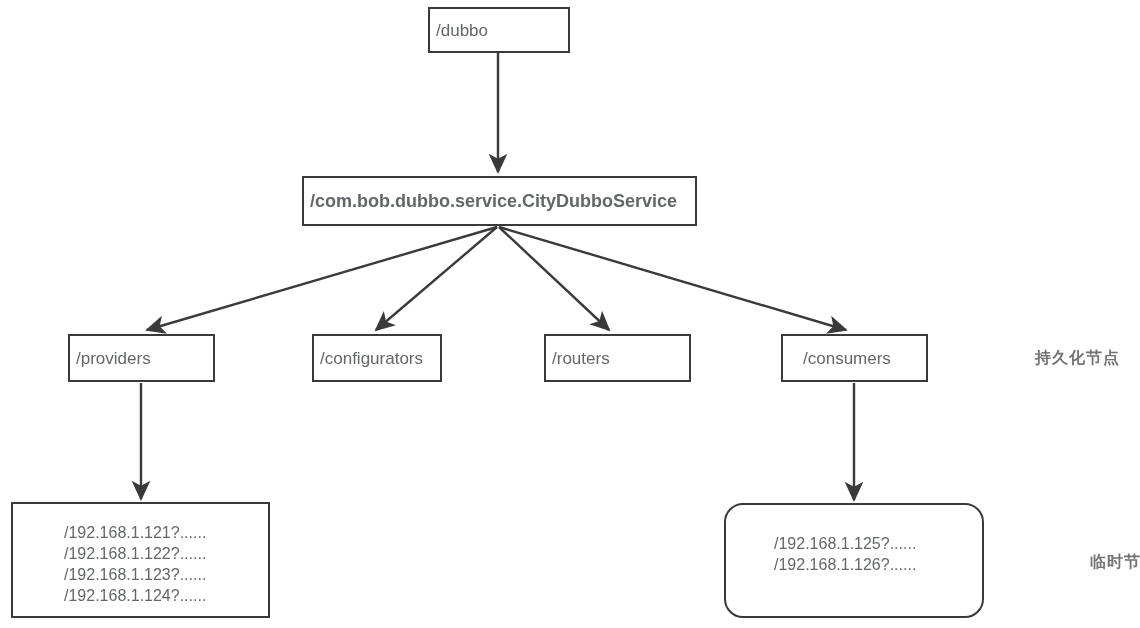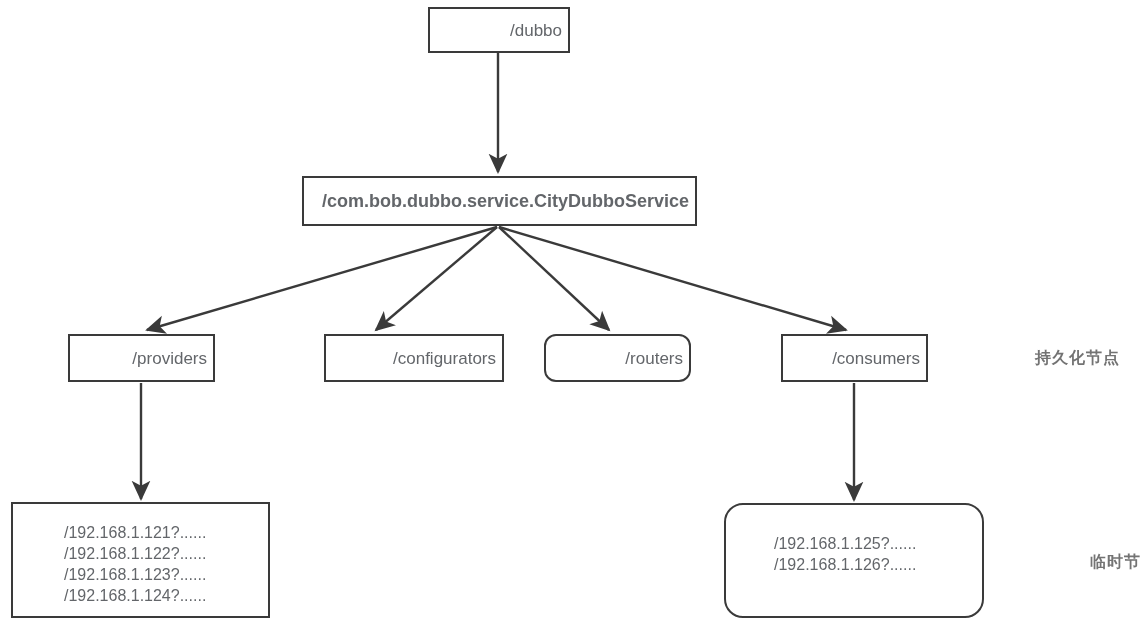--- a/index.html
+++ b/index.html
@@ -28,34 +28,34 @@
   .node {
     position: absolute;
     box-sizing: border-box;
     border: 2px solid #3a3a3a;
     background: #ffffff;
     color: #63666a;
     font-size: 17px;
     line-height: 21px;
     display: flex;
     align-items: center;
-    justify-content: flex-end;
+    justify-content: flex-start;
     text-align: center;
     z-index: 2;
   }
   .node-label {
     display: block;
     padding: 0 6px;
     word-break: break-all;
   }
   #node-dubbo      { left: 428px; top: 7px;   width: 142px; height: 46px; }
   #node-service    { left: 302px; top: 176px; width: 395px; height: 50px; font-size: 18px; font-weight: bold; }
   #node-providers  { left: 68px;  top: 334px; width: 147px; height: 48px; }
-  #node-configurators { left: 324px; top: 334px; width: 180px; height: 48px; }
-  #node-routers    { left: 544px; top: 334px; width: 147px; height: 48px; border-radius: 12px; }
+  #node-configurators { left: 312px; top: 334px; width: 130px; height: 48px; }
+  #node-routers    { left: 544px; top: 334px; width: 147px; height: 48px; }
   #node-consumers  { left: 781px; top: 334px; width: 147px; height: 48px; padding-left: 14px; }
 
   .leaf-box {
     position: absolute;
     box-sizing: border-box;
     border: 2px solid #3a3a3a;
     background: #ffffff;
     z-index: 2;
     display: block;
   }

